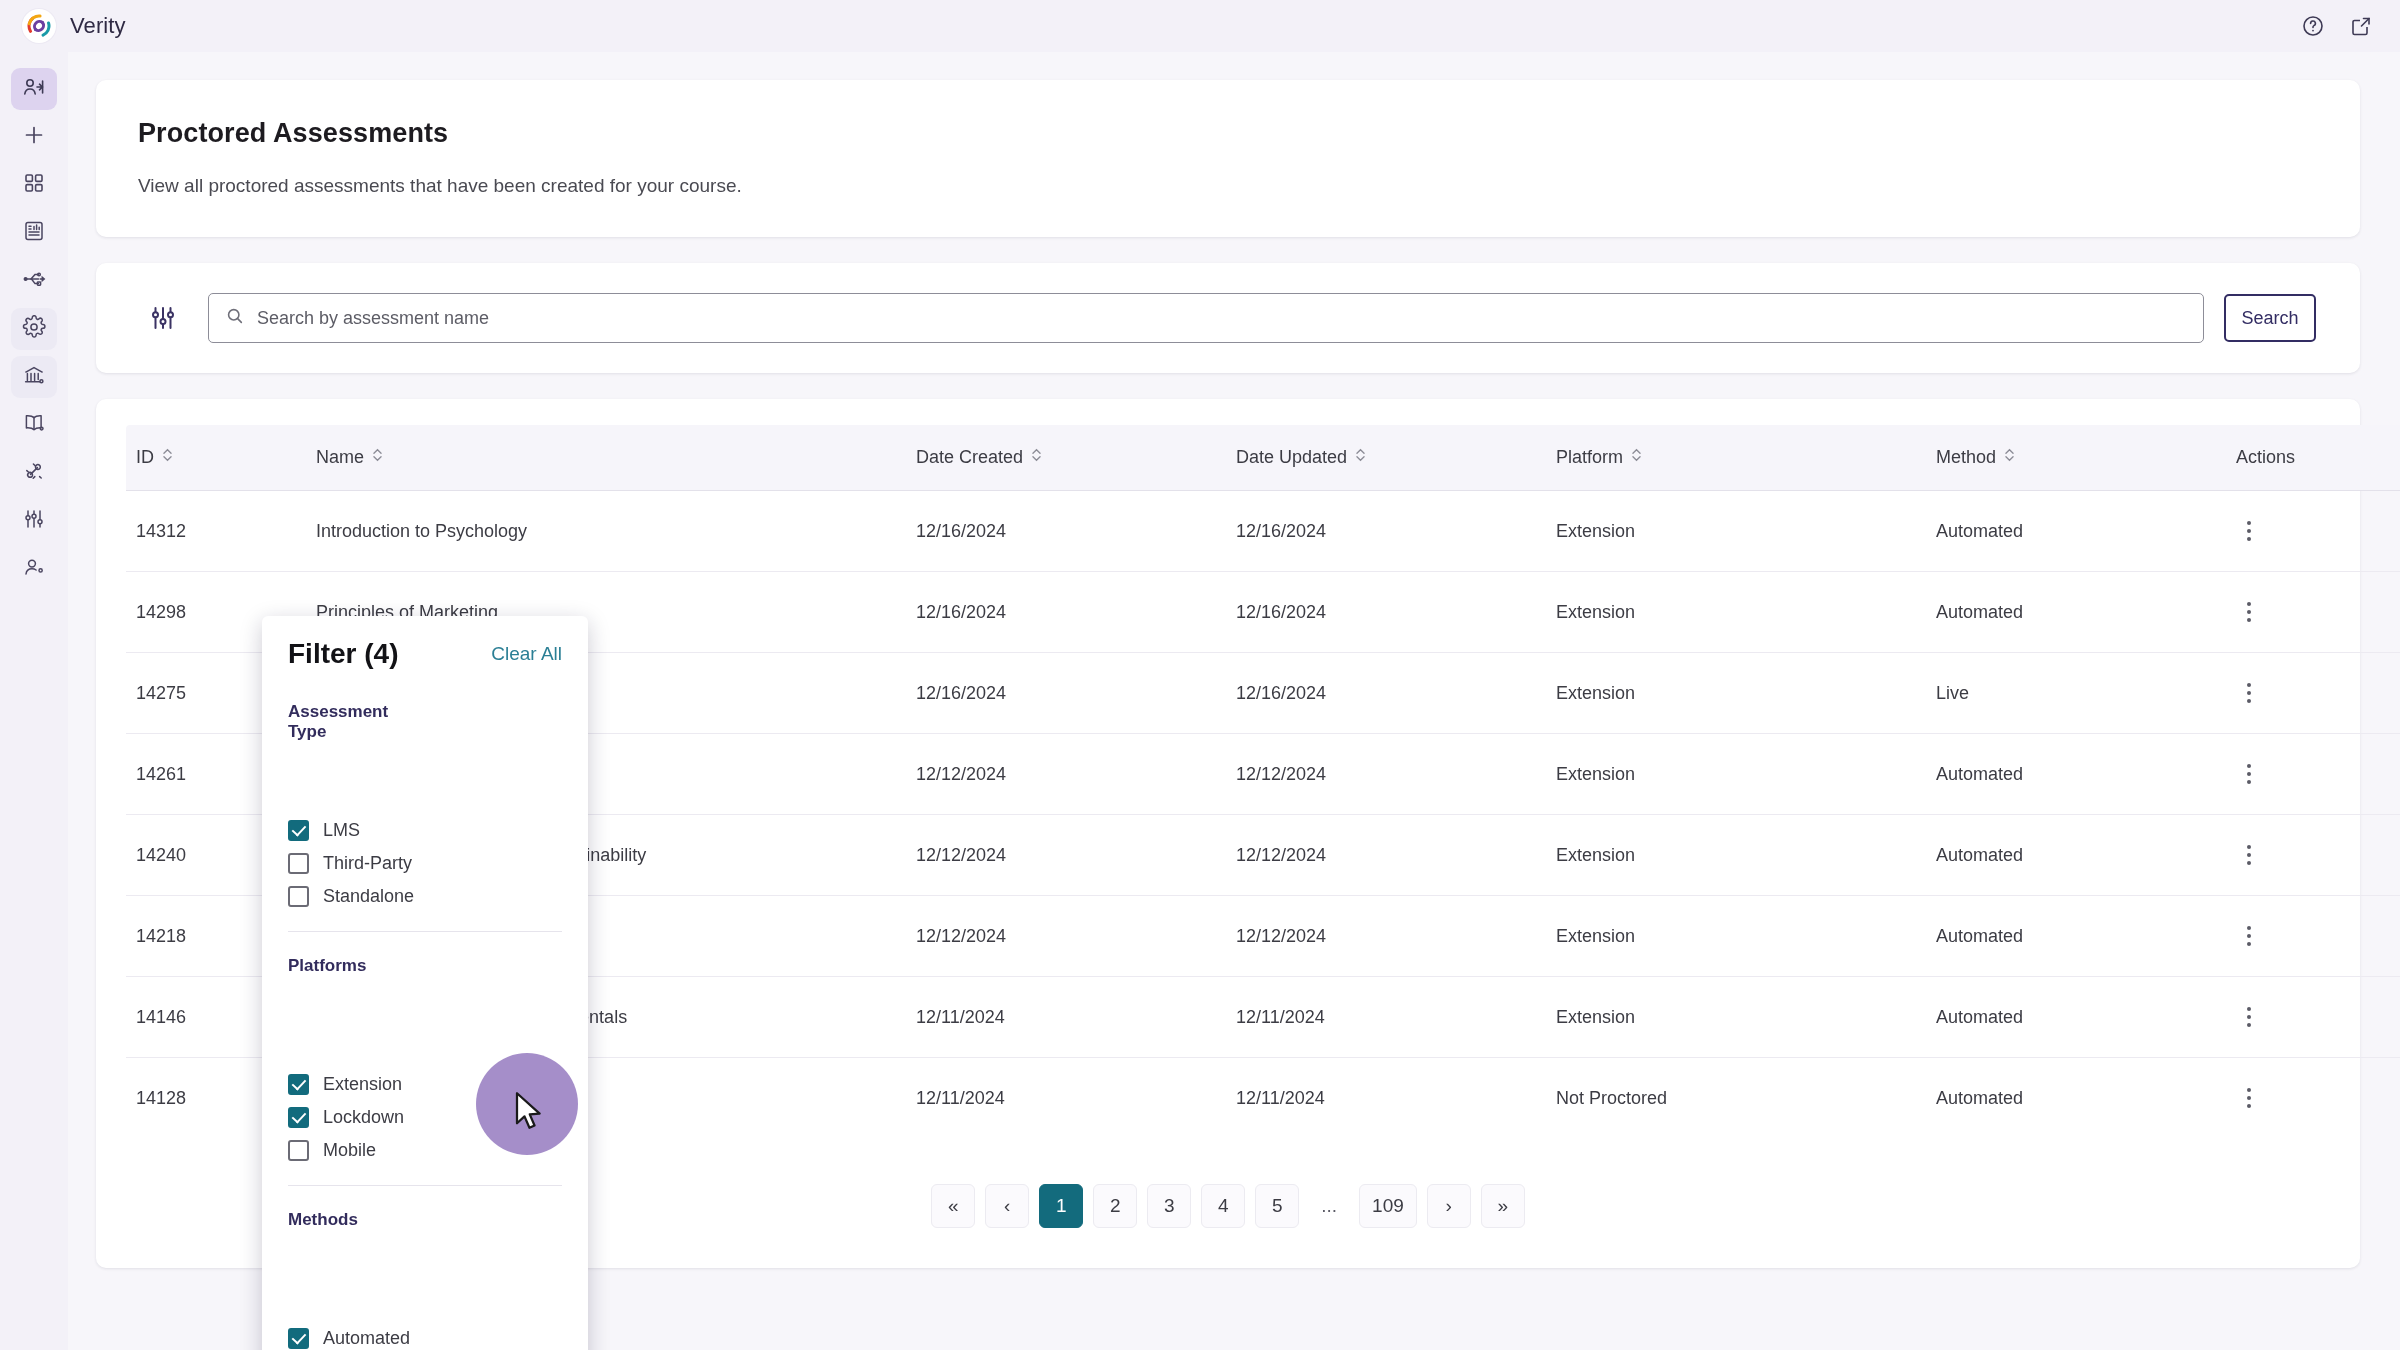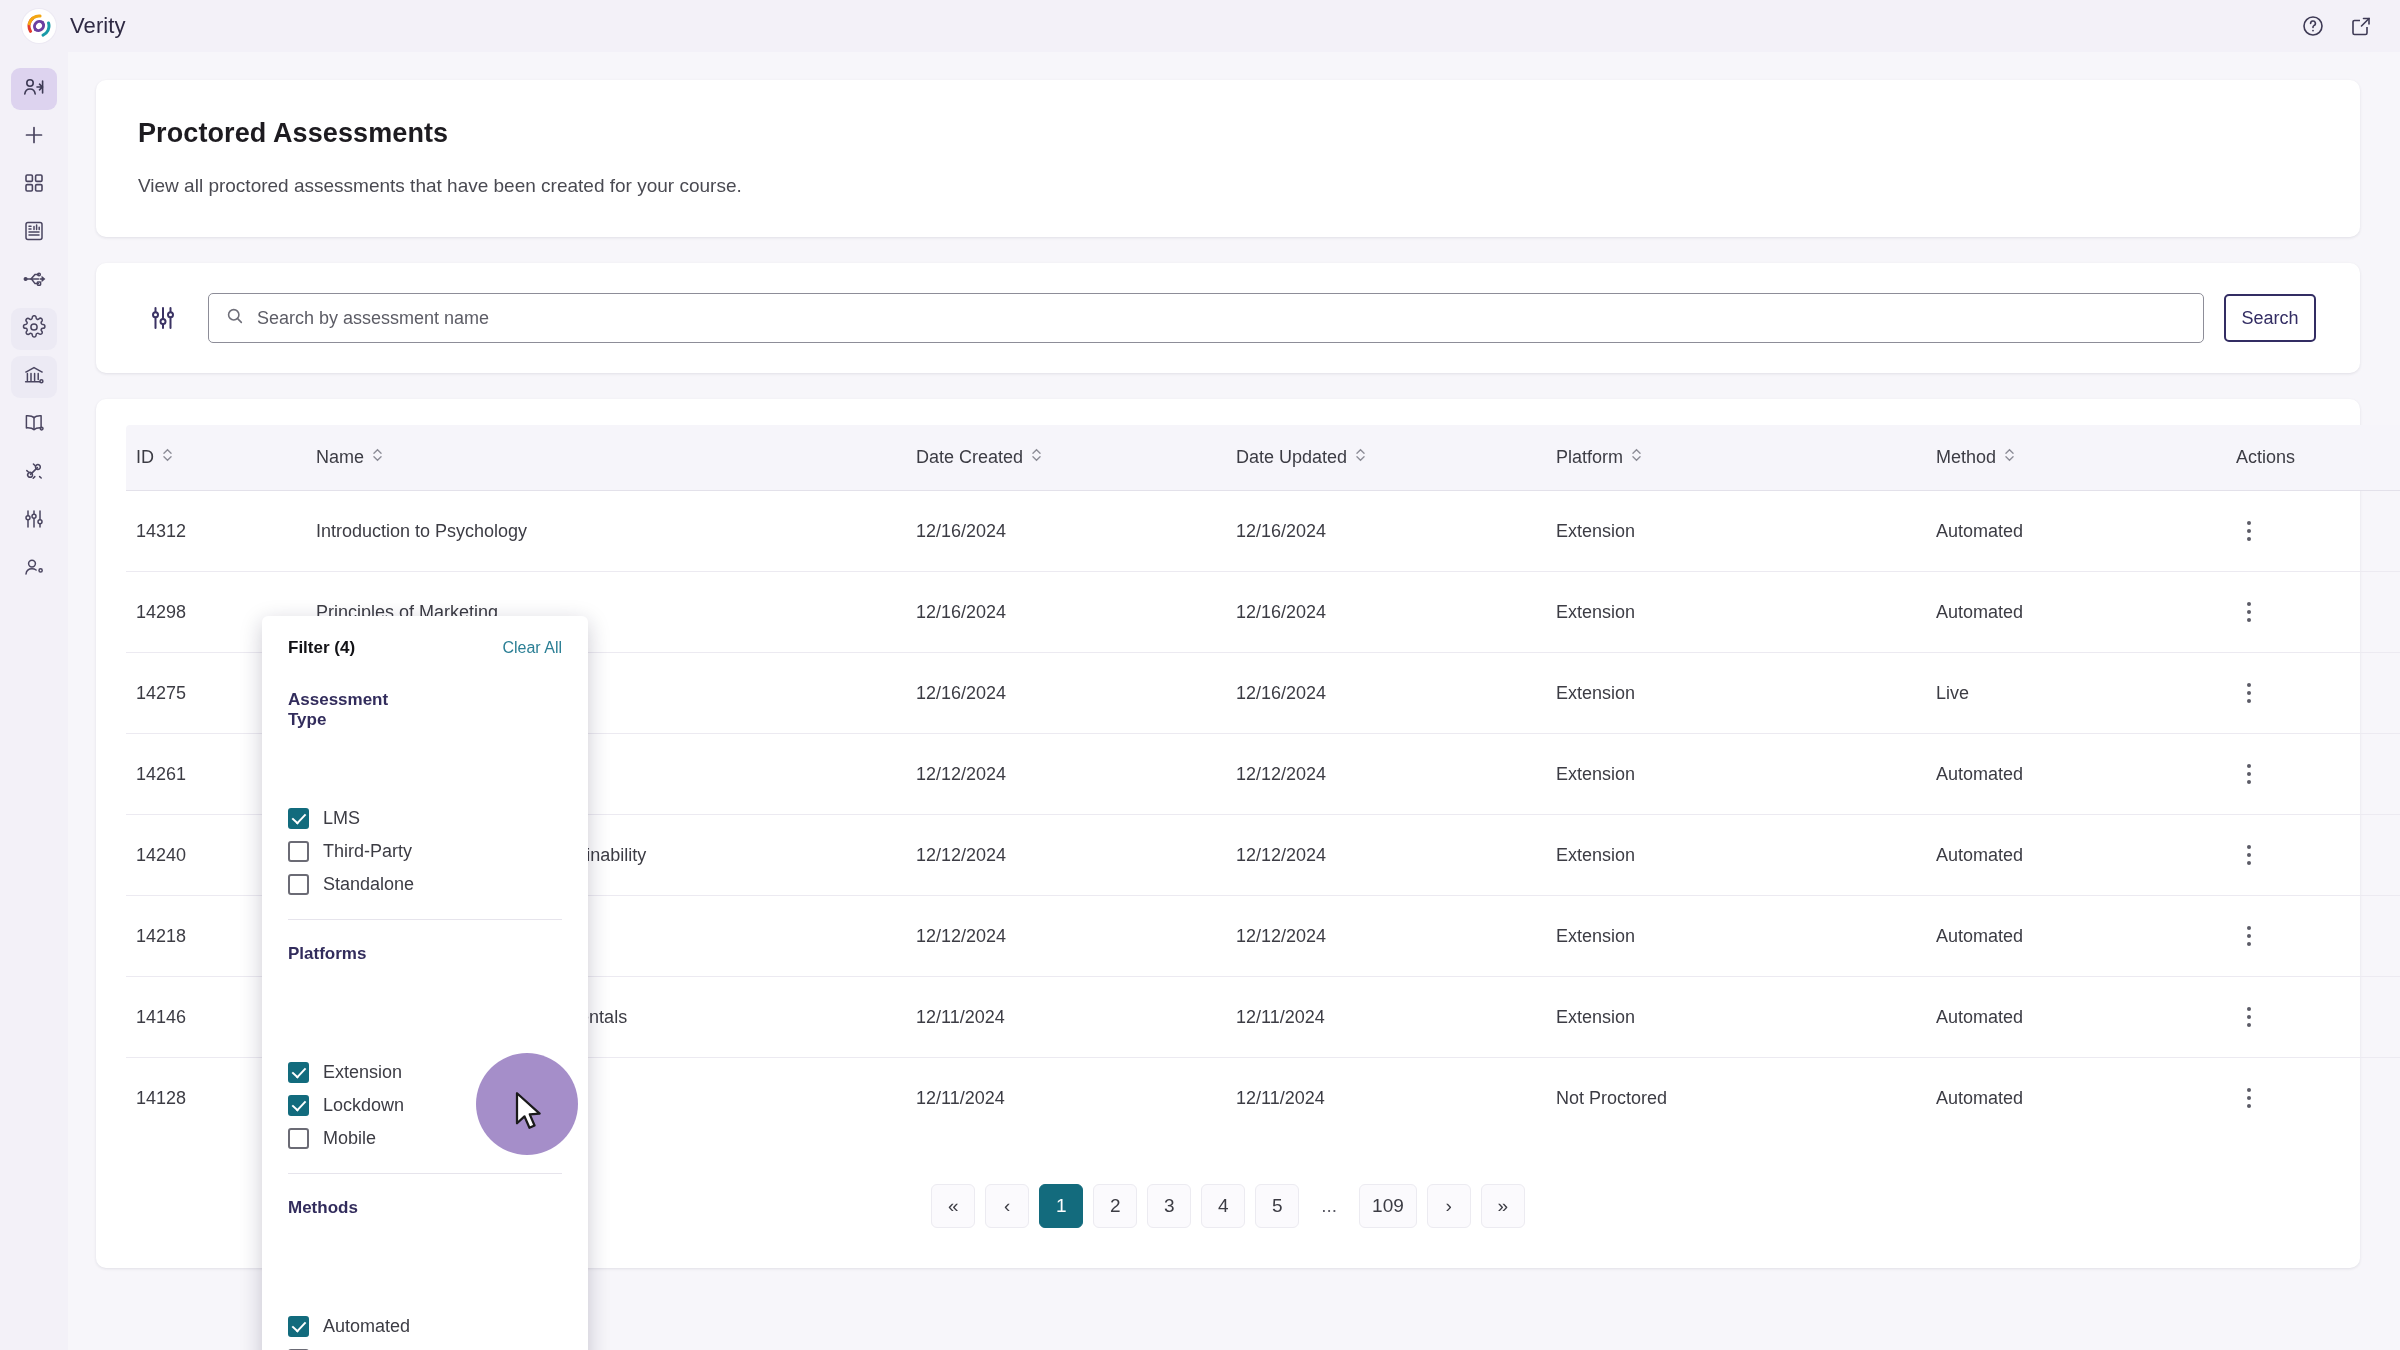--- a/index.html
+++ b/index.html
@@ -166,22 +166,22 @@
     position: absolute;
     left: 166px; top: 353px;
     width: 326px;
     background: #ffffff;
     border-radius: 6px;
     box-shadow: 0 6px 22px rgba(25,20,55,.22);
     padding: 22px 26px 26px 26px;
     z-index: 40;
   }
   .fp-head { display: flex; align-items: center; justify-content: space-between; margin-bottom: 26px; }
-  .fp-title { font-size: 17px; font-weight: bold; color: #121216; }
-  .fp-clear { font-size: 16px; color: #2b7f95; cursor: pointer; }
+  .fp-title { font-size: 28px; font-weight: bold; color: #121216; }
+  .fp-clear { font-size: 19px; color: #2b7f95; cursor: pointer; }
   .fp-group { display: flex; align-items: flex-start; padding: 4px 0 10px 0; flex-direction: column; }
   .fp-label { font-size: 17px; font-weight: bold; color: #322c5c; width: 120px; flex: 0 0 120px; padding-top: 2px; }
   .fp-opts { display: flex; flex-direction: column; gap: 12px; }
   .fp-opt { display: flex; align-items: flex-end; gap: 14px; cursor: pointer; }
   .cb {
     width: 21px; height: 21px; border-radius: 3px;
     border: 2px solid #6b6b75; background: #ffffff;
     display: flex; align-items: center; justify-content: center;
     flex: 0 0 auto;
   }

